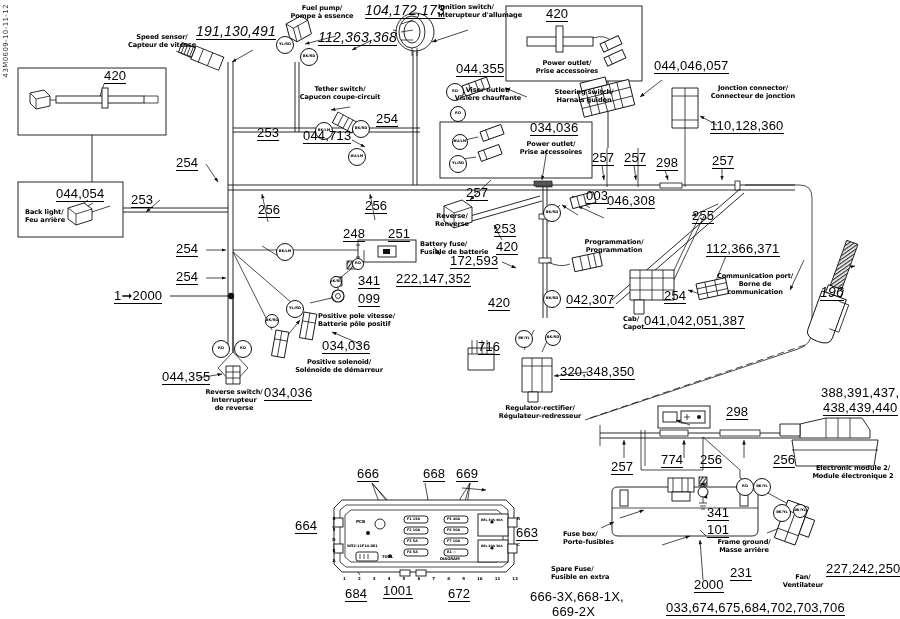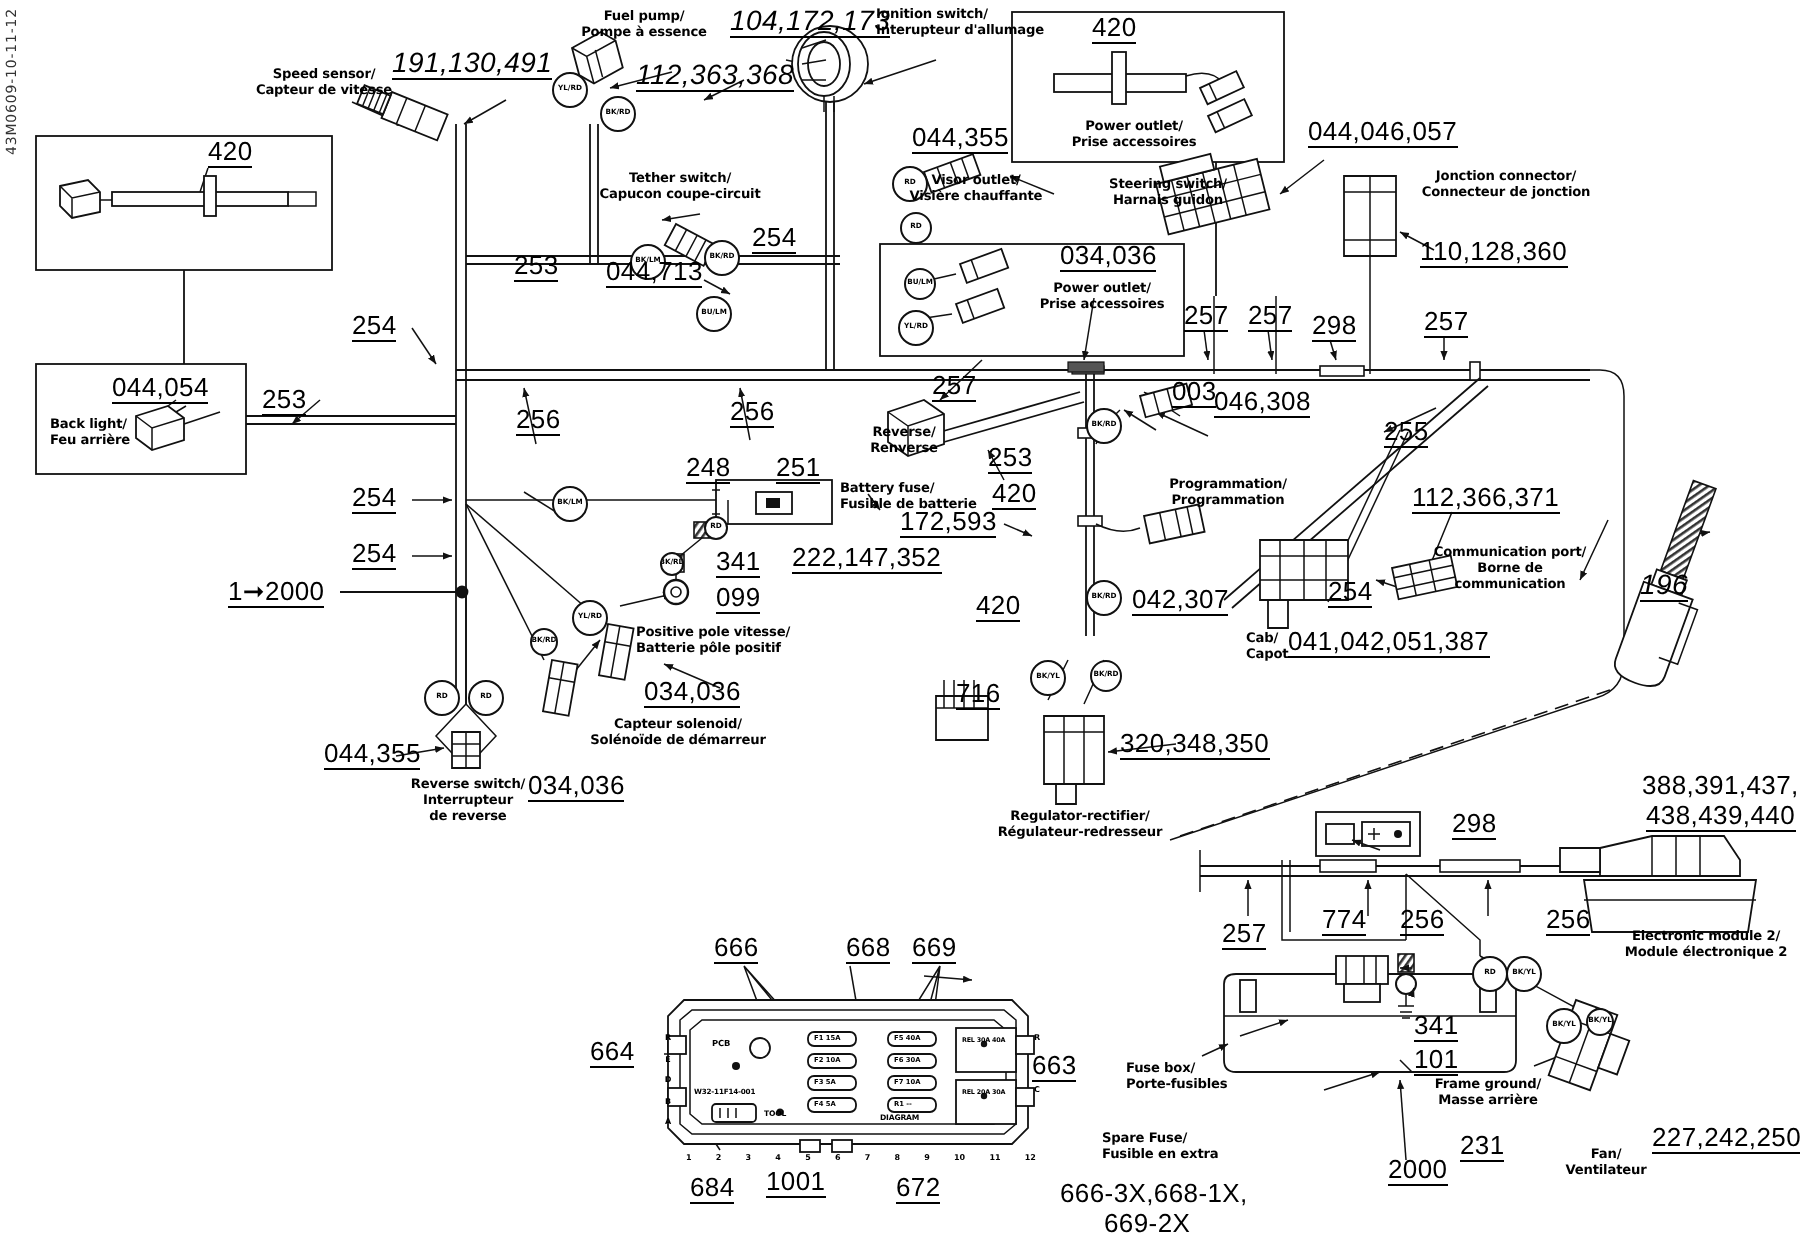--- a/index.html
+++ b/index.html
@@ -510,20 +510,21 @@
   <div class="abs pn" style="left:611px;top:459px">257</div>
   <div class="abs pn" style="left:661px;top:452px">774</div>
   <div class="abs pn" style="left:700px;top:452px">256</div>
   <div class="abs pn" style="left:726px;top:404px">298</div>
   <div class="abs pn" style="left:773px;top:452px">256</div>
   <div class="abs pn" style="left:707px;top:505px">341</div>
   <div class="abs pn" style="left:707px;top:522px">101</div>
   <div class="abs pn" style="left:730px;top:565px">231</div>
   <div class="abs pn" style="left:826px;top:561px">227,242,250</div>
   <div class="abs pn" style="left:694px;top:577px">2000</div>
+  <div class="abs pn" style="left:666px;top:600px">033,674,675,684,702,703,706</div>
   <div class="abs pn" style="left:357px;top:466px">666</div>
   <div class="abs pn" style="left:423px;top:466px">668</div>
   <div class="abs pn" style="left:456px;top:466px">669</div>
   <div class="abs pn" style="left:516px;top:525px">663</div>
   <div class="abs pn" style="left:295px;top:518px">664</div>
   <div class="abs pn" style="left:345px;top:586px">684</div>
   <div class="abs pn" style="left:383px;top:583px">1001</div>
   <div class="abs pn" style="left:448px;top:586px">672</div>
   <div class="abs pn" style="left:530px;top:589px;border-bottom:none">666-3X,668-1X,</div>
   <div class="abs pn" style="left:552px;top:604px">669-2X</div>
@@ -574,21 +575,21 @@
   </div>
   <div class="abs cap" style="left:420px;top:240px;width:90px">
     <div>Battery fuse/</div>
     <div>Fusible de batterie</div>
   </div>
   <div class="abs cap" style="left:318px;top:312px;width:96px">
     <div>Positive pole vitesse/</div>
     <div>Batterie pôle positif</div>
   </div>
   <div class="abs cap c" style="left:292px;top:358px;width:94px">
-    <div>Capteur solenoid/</div>
+    <div>Positive solenoid/</div>
     <div>Solénoïde de démarreur</div>
   </div>
   <div class="abs cap c" style="left:196px;top:388px;width:76px">
     <div>Reverse switch/</div>
     <div>Interrupteur</div>
     <div>de reverse</div>
   </div>
   <div class="abs cap c" style="left:570px;top:238px;width:88px">
     <div>Programmation/</div>
     <div>Programmation</div>

